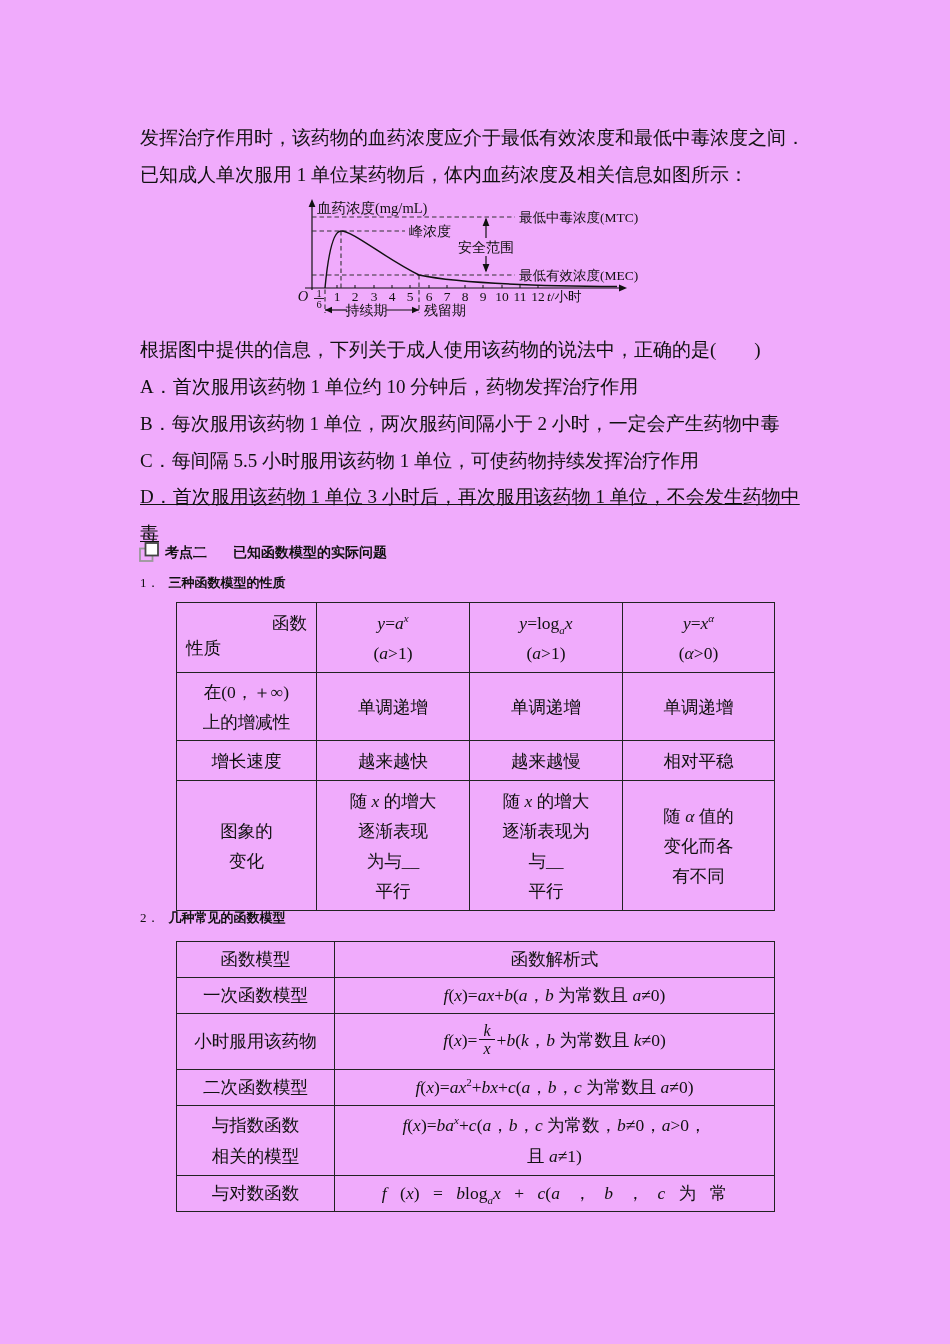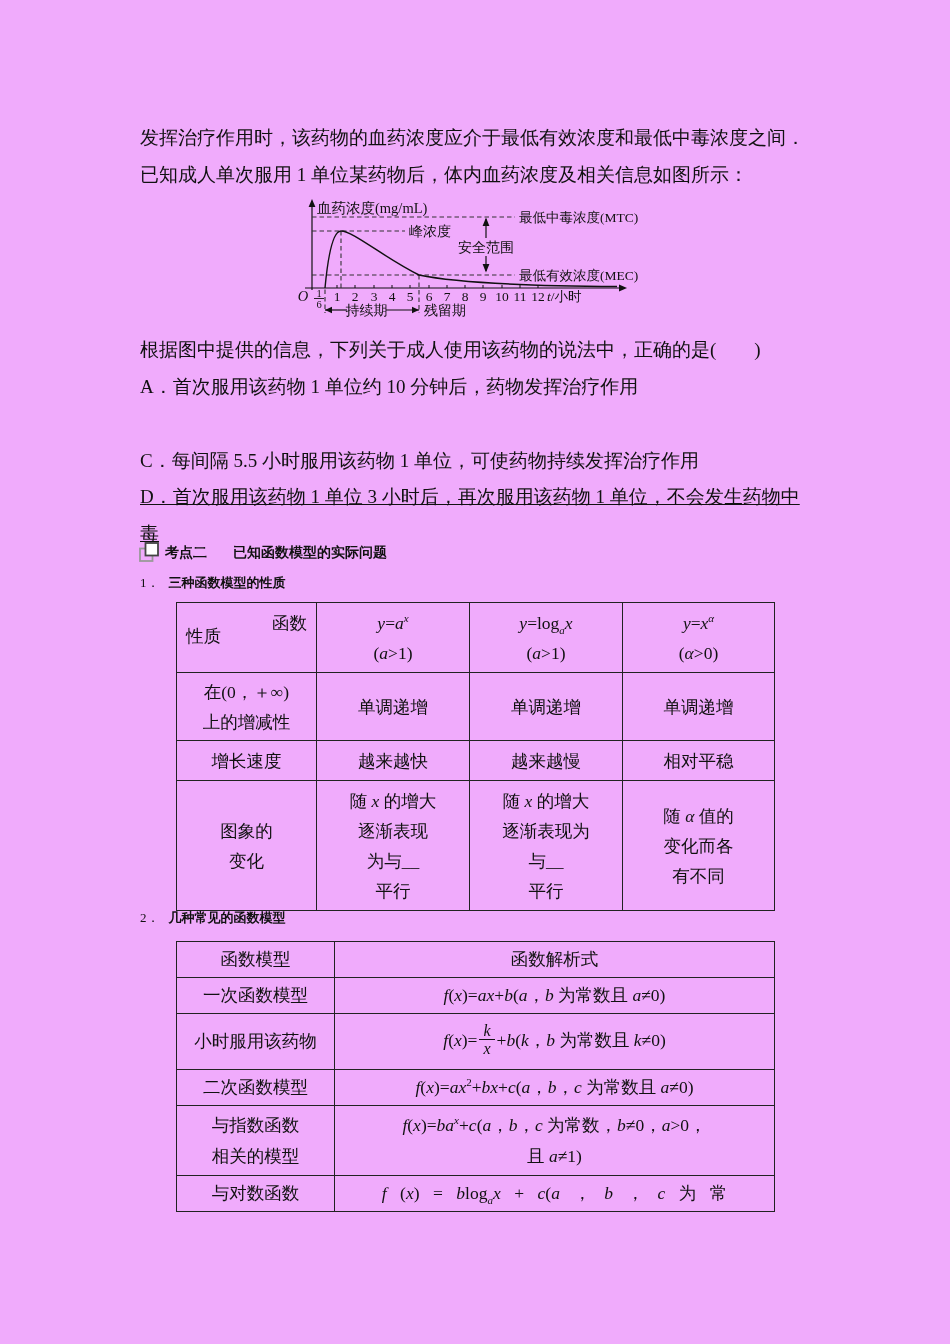--- a/index.html
+++ b/index.html
@@ -12,21 +12,21 @@
   .kaodian .kicker{margin-left:4px;}
   .kaodian .ktitle{margin-left:26px;}
   .sub{font-size:13px;}
   .sub .sub-num{font-family:"Liberation Serif","DejaVu Serif",serif;font-weight:400;margin-right:9px;}
   table.t{border-collapse:collapse;table-layout:fixed;}
   .t td{border:1.6px solid #222;text-align:center;vertical-align:middle;
         font-size:17.5px;line-height:30px;padding:2px 15px;}
   .t2 td{line-height:31px;}
   .corner{position:relative;}
   .corner .c-top{position:absolute;top:5px;right:9px;}
-  .corner .c-bot{position:absolute;bottom:21px;left:9px;}
+  .corner .c-bot{position:absolute;bottom:9px;left:9px;}
   .left{text-align:left;padding-left:9px;}
   .wide{text-align:left;padding-left:9px;word-spacing:0.52em;}
   .preline{white-space:pre-line;margin-left:28px;}
   .i{font-style:italic;font-family:"Liberation Serif","DejaVu Serif",serif;}
   sup{font-size:11px;line-height:0;}
   sub{font-size:11px;line-height:0;}
   .frac{display:inline-flex;flex-direction:column;align-items:center;vertical-align:middle;
         margin:0 2px;line-height:1.08;font-size:16px;position:relative;top:-2px;}
   .frac .fnum{border-bottom:1.2px solid #111;padding:0 4px;}
   svg text{font-family:"Liberation Serif","DejaVu Serif",serif;fill:#111;}
@@ -89,20 +89,21 @@
     <text x="164" y="105" font-size="13.5" text-anchor="middle">7</text>
     <text x="182" y="105" font-size="13.5" text-anchor="middle">8</text>
     <text x="200" y="105" font-size="13.5" text-anchor="middle">9</text>
     <text x="219" y="105" font-size="13.5" text-anchor="middle">10</text>
     <text x="237" y="105" font-size="13.5" text-anchor="middle">11</text>
     <text x="255" y="105" font-size="13.5" text-anchor="middle">12</text>
   </svg>
 
   <div class="abs body-text" style="left:140px;top:331px;">根据图中提供的信息，下列关于成人使用该药物的说法中，正确的是(　　)</div>
   <div class="abs body-text" style="left:140px;top:368px;">A．首次服用该药物 1 单位约 10 分钟后，药物发挥治疗作用</div>
+  <div class="abs body-text" style="left:140px;top:405px;">B．每次服用该药物 1 单位，两次服药间隔小于 2 小时，一定会产生药物中毒</div>
   <div class="abs body-text" style="left:140px;top:442px;">C．每间隔 5.5 小时服用该药物 1 单位，可使药物持续发挥治疗作用</div>
   <div class="abs body-text" style="left:140px;top:478px;text-decoration:underline;">D．首次服用该药物 1 单位 3 小时后，再次服用该药物 1 单位，不会发生药物中
 毒</div>
 
   <div class="abs kaodian heading" style="left:138px;top:541px;">
     <svg width="23" height="23" viewBox="0 0 23 23">
       <rect x="2" y="7.5" width="12.5" height="12.5" fill="none" stroke="#999" stroke-width="1.8"></rect>
       <rect x="7.5" y="2" width="12.5" height="12.5" fill="#fff" stroke="#444" stroke-width="1.8"></rect>
     </svg>
     <span class="kicker">考点二</span>

